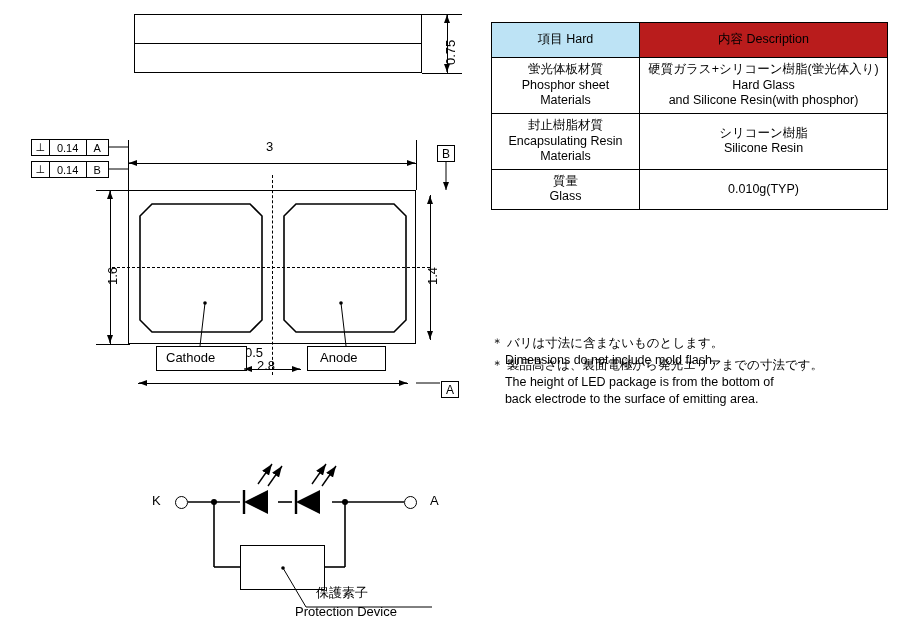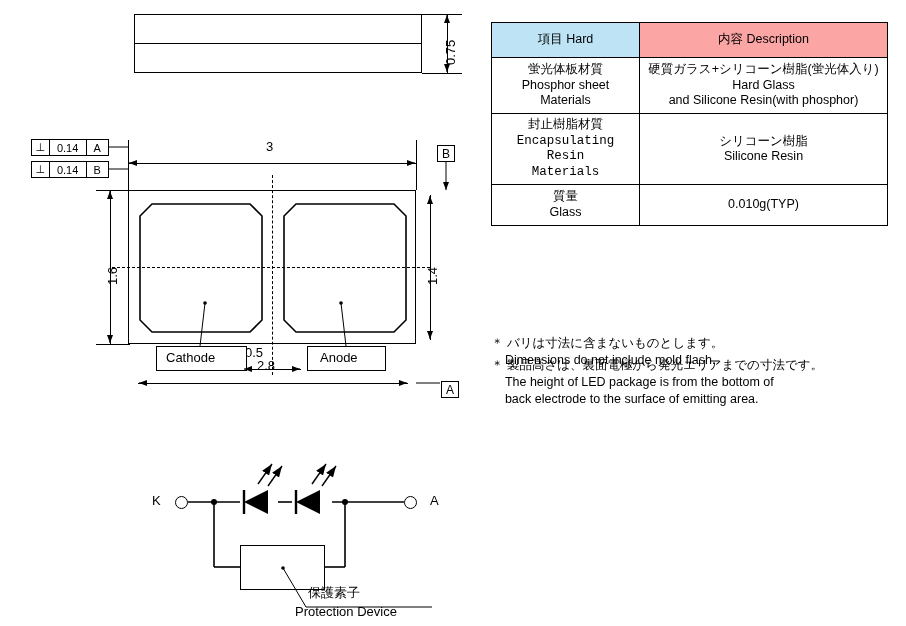--- a/index.html
+++ b/index.html
@@ -195,21 +195,21 @@
   <div class="term-circle" style="left:404px; top:496px;"></div>
 
   <div class="lbl" style="left:152px; top:494px;">K</div>
   <div class="lbl" style="left:430px; top:494px;">A</div>
 
   <div class="node-dot" style="left:211px; top:499px;"></div>
   <div class="node-dot" style="left:342px; top:499px;"></div>
 
   <div class="box-outline" style="left:240px; top:545px; width:85px; height:45px;"></div>
 
-  <div class="lbl" style="left:308px; top:586px;">保護素子</div>
+  <div class="lbl" style="left:316px; top:586px;">保護素子</div>
   <div class="lbl" style="left:295px; top:605px;">Protection Device</div>
 </div>
 
 <svg class="overlay" viewBox="0 0 906 626">
   <defs>
     <marker id="arrHead" markerWidth="9" markerHeight="9" refX="8" refY="3" orient="auto">
       <path d="M0,0 L8,3 L0,6 z" fill="#000"></path>
     </marker>
     <marker id="arrHeadStart" markerWidth="9" markerHeight="9" refX="1" refY="3" orient="auto">
       <path d="M8,0 L0,3 L8,6 z" fill="#000"></path>
@@ -296,34 +296,34 @@
 </svg>
 
 <table id="spec-table">
   <colgroup>
       <col class="c1">
       <col class="c2">
     </colgroup>
   <thead>
     <tr>
       <th style="background: rgb(189, 227, 245);">項目 Hard</th>
-      <th style="background: #fca5a5;">内容 Description</th>
+      <th style="background: #b91c1c;">内容 Description</th>
     </tr>
   </thead>
   <tbody id="spec-tbody">
       <tr>
         <td style="white-space: pre-line;">蛍光体板材質
 Phosphor sheet
 Materials</td>
         <td style="white-space: pre-line;">硬質ガラス+シリコーン樹脂(蛍光体入り)
 Hard Glass
 and Silicone Resin(with phosphor)</td>
       </tr>
       <tr>
-        <td style="white-space: pre-line; font-family: Liberation Mono, monospace;">封止樹脂材質
+        <td style="white-space: pre-line;">封止樹脂材質
 Encapsulating Resin
 Materials</td>
         <td style="white-space: pre-line;">シリコーン樹脂
 Silicone Resin</td>
       </tr>
       <tr>
         <td style="white-space: pre-line;">質量
 Glass</td>
         <td style="white-space: pre-line;">0.010g(TYP)</td>
       </tr>

